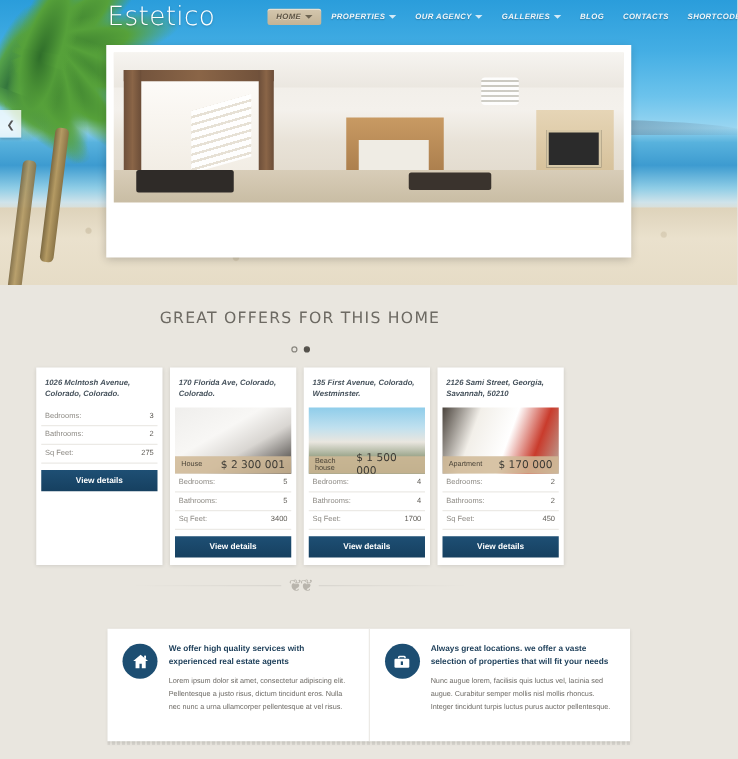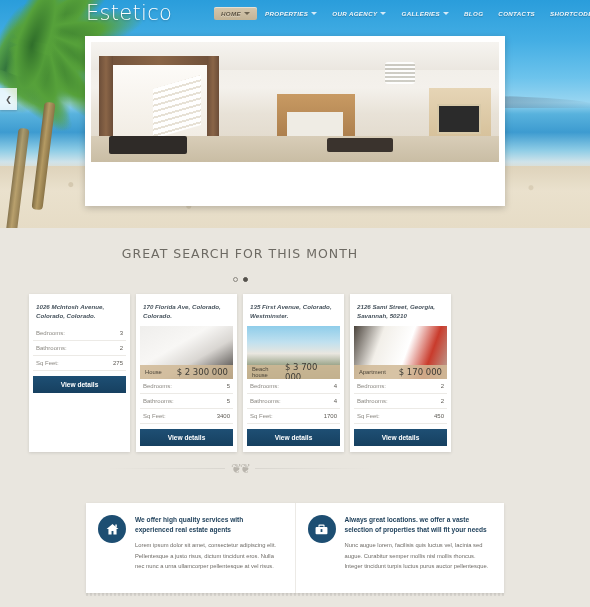--- a/index.html
+++ b/index.html
@@ -338,21 +338,21 @@
       <div class="sl-floor"></div>
       <div class="sl-sofa"></div>
       <div class="sl-sofa2"></div>
     </div>
   </div>
   <div class="slide-caption">Want to try? Get this theme here.</div>
   <div class="slider-arrow arrow-prev">❮</div>
 
 
   <div class="offers">
-    <div class="section-title">GREAT SEARCH FOR THIS MONTH</div>
+    <div class="section-title">GREAT OFFERS FOR THIS HOME</div>
     <div class="dots">
       <div class="dot"></div>
       <div class="dot on"></div>
     </div>
 
     <div class="cards">
 
       <div class="card">
         <div class="card-addr">1026 McIntosh Avenue, Colorado, Colorado.</div>
         <div class="spec">
@@ -368,21 +368,21 @@
           <span class="v">275</span>
         </div>
         <div class="card-btn">View details</div>
       </div>
 
       <div class="card">
         <div class="card-addr">170 Florida Ave, Colorado, Colorado.</div>
         <div class="card-img ci2">
           <div class="price-bar">
             <span class="ptype">House</span>
-            <span class="pval">$ 2 300 000</span>
+            <span class="pval">$ 2 300 001</span>
           </div>
         </div>
         <div class="spec">
           <span>Bedrooms:</span>
           <span class="v">5</span>
         </div>
         <div class="spec">
           <span>Bathrooms:</span>
           <span class="v">5</span>
         </div>
@@ -391,21 +391,21 @@
           <span class="v">3400</span>
         </div>
         <div class="card-btn">View details</div>
       </div>
 
       <div class="card">
         <div class="card-addr">135 First Avenue, Colorado, Westminster.</div>
         <div class="card-img ci3">
           <div class="price-bar">
             <span class="ptype">Beach house</span>
-            <span class="pval">$ 3 700 000</span>
+            <span class="pval">$ 1 500 000</span>
           </div>
         </div>
         <div class="spec">
           <span>Bedrooms:</span>
           <span class="v">4</span>
         </div>
         <div class="spec">
           <span>Bathrooms:</span>
           <span class="v">4</span>
         </div>

